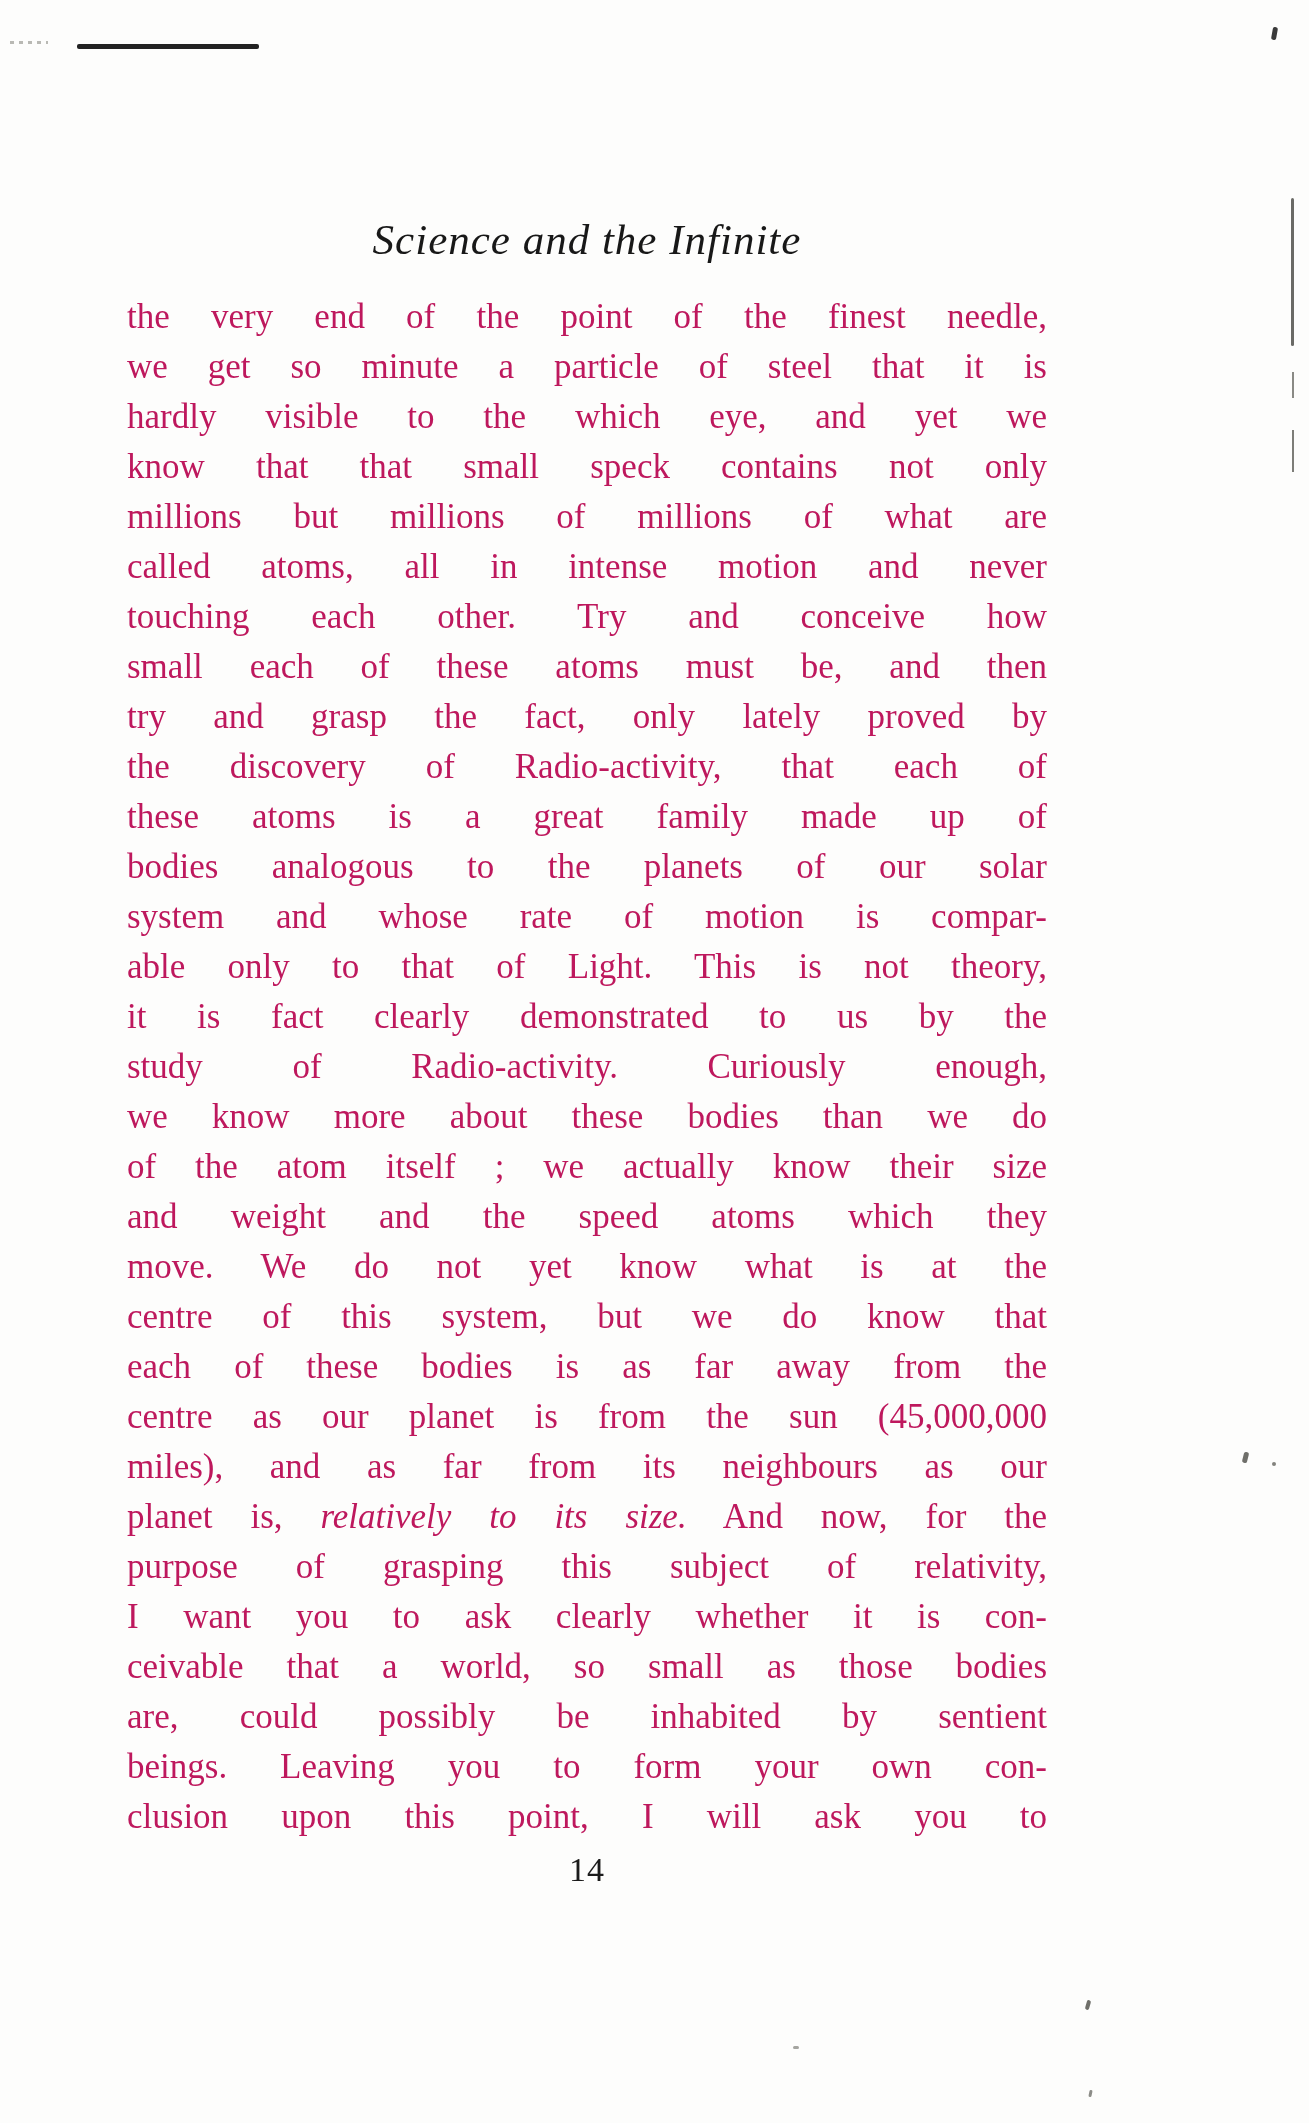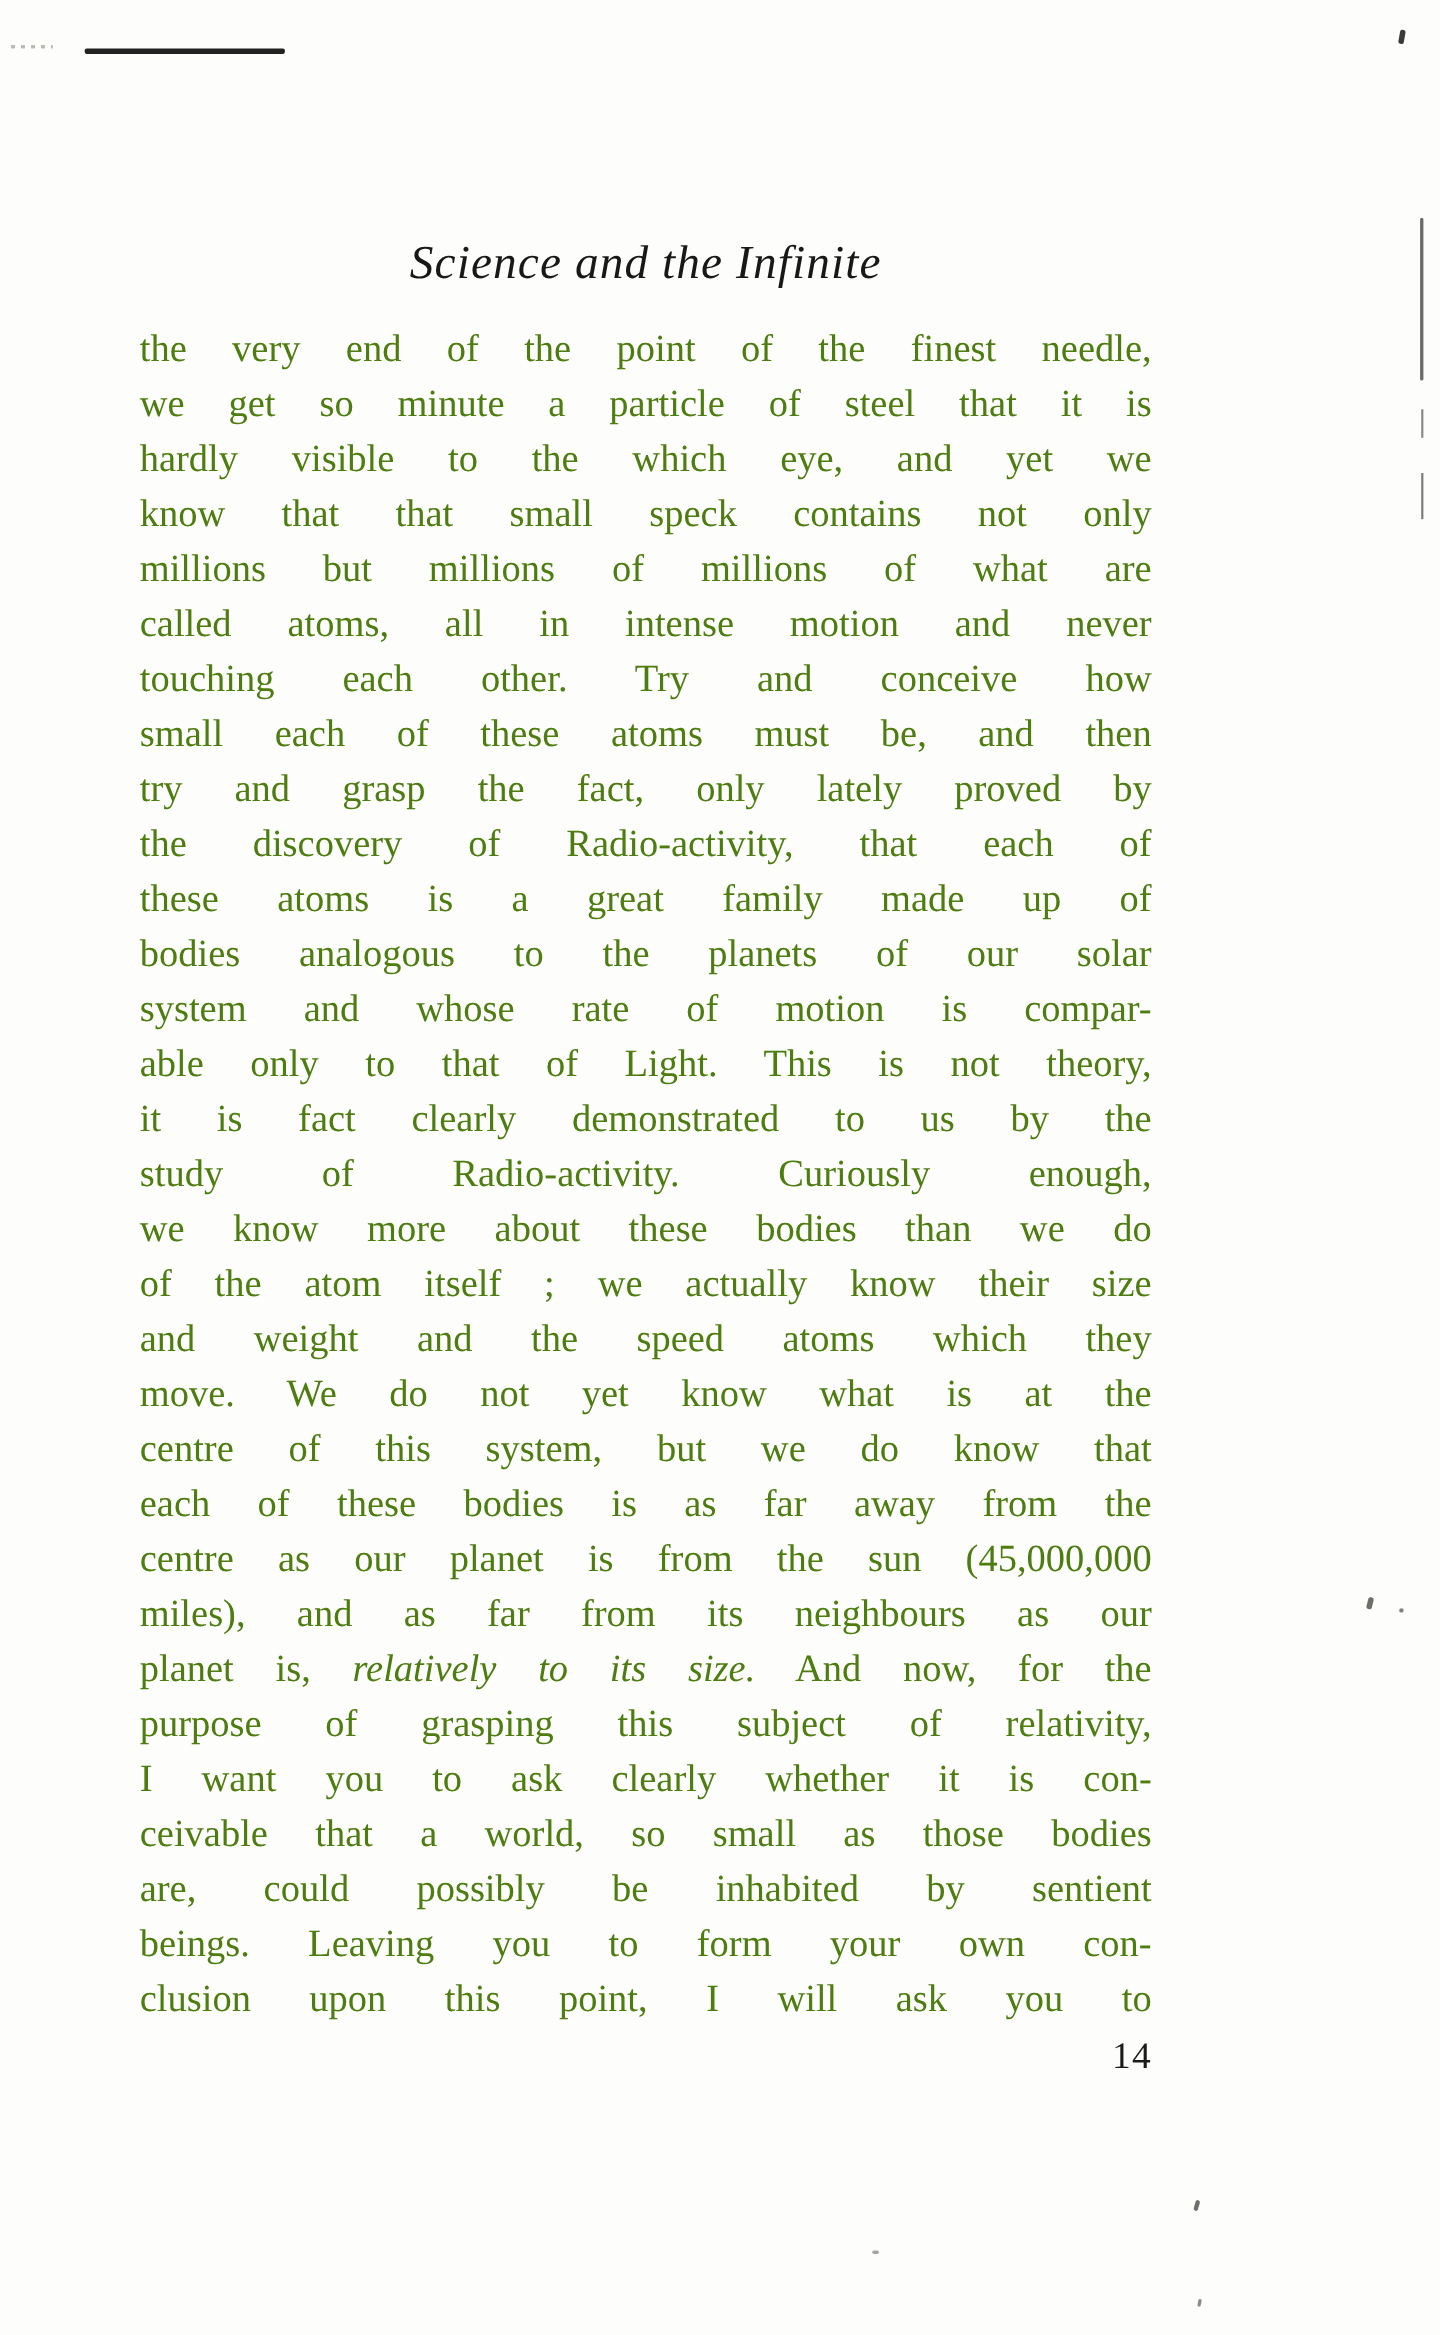--- a/index.html
+++ b/index.html
@@ -27,27 +27,27 @@
     line-height: 56px;
     text-align: center;
     letter-spacing: 1px;
     color: #181818;
     margin-bottom: 24px;
   }
   .page-body { width: 100%; }
   .body-line {
     font-size: 35px;
     line-height: 50px;
-    color: #4d7c0f;
+    color: #be185d;
     text-align: justify;
     text-align-last: justify;
   }
   .body-line .italic { font-style: italic; }
   .page-number {
-    text-align: right;
+    text-align: center;
     font-size: 34px;
     line-height: 48px;
     letter-spacing: 1px;
     margin-top: 4px;
     color: #1b1b1b;
   }
   
   .artifact { position: absolute; }
   .rule-top-left {
     left: 77px; top: 44px; width: 182px; height: 5px;

